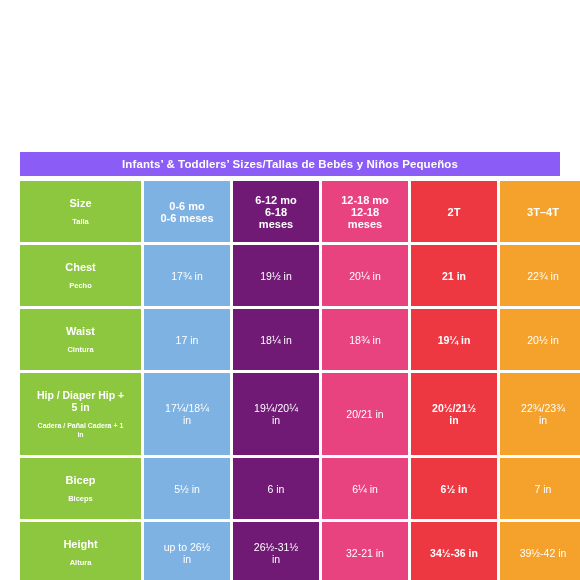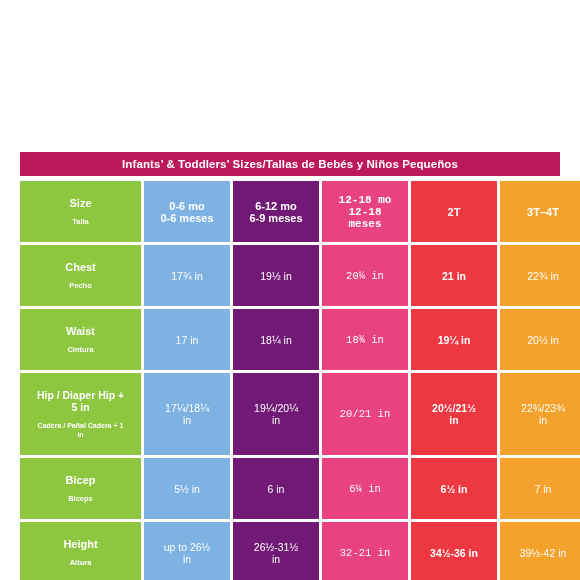--- a/index.html
+++ b/index.html
@@ -15,21 +15,21 @@
   }
 
   #size-chart {
     position: absolute;
     left: 20px;
     top: 152px;
     width: 540px;
   }
 
   .chart-title {
-    background: #be185d;
+    background: #8b5cf6;
     color: #ffffff;
     font-size: 11.5px;
     font-weight: bold;
     text-align: center;
     padding: 6px 0 6px 0;
     line-height: 12px;
     letter-spacing: 0.1px;
   }
 
   table.size-table {
@@ -85,21 +85,21 @@
   tr.header-row td.datacell .top,
   tr.header-row td.datacell .bot {
     display: block;
     line-height: 12px;
   }
 
   
   .col-0 { background: #8DC63F; }
   .col-1 { background: #7DB2E3; }
   .col-2 { background: #701a75; }
-  .col-3 { background: #E8437E; font-family: Liberation Mono, monospace; }
+  .col-3 { background: #E8437E; }
   .col-4 { background: #ED3741; font-weight: bold; }
   .col-5 { background: #F5A22C; }
 </style>
 </head>
 <body>
 
 <div id="size-chart">
 
   <div class="chart-title">Infants’ &amp; Toddlers’ Sizes/Tallas de Bebés y Niños Pequeños</div>
 
@@ -118,21 +118,21 @@
         <td class="rowlabel col-0">
           <span class="en">Size</span>
           <span class="es">Talla</span>
         </td>
         <td class="datacell col-1">
           <span class="top">0-6 mo</span>
           <span class="bot">0-6 meses</span>
         </td>
         <td class="datacell col-2">
           <span class="top">6-12 mo</span>
-          <span class="bot">6-9 meses</span>
+          <span class="bot">6-18 meses</span>
         </td>
         <td class="datacell col-3">
           <span class="top">12-18 mo</span>
           <span class="bot">12-18 meses</span>
         </td>
         <td class="datacell col-4">
           <span class="top">2T</span>
         </td>
         <td class="datacell col-5">
           <span class="top">3T–4T</span>

